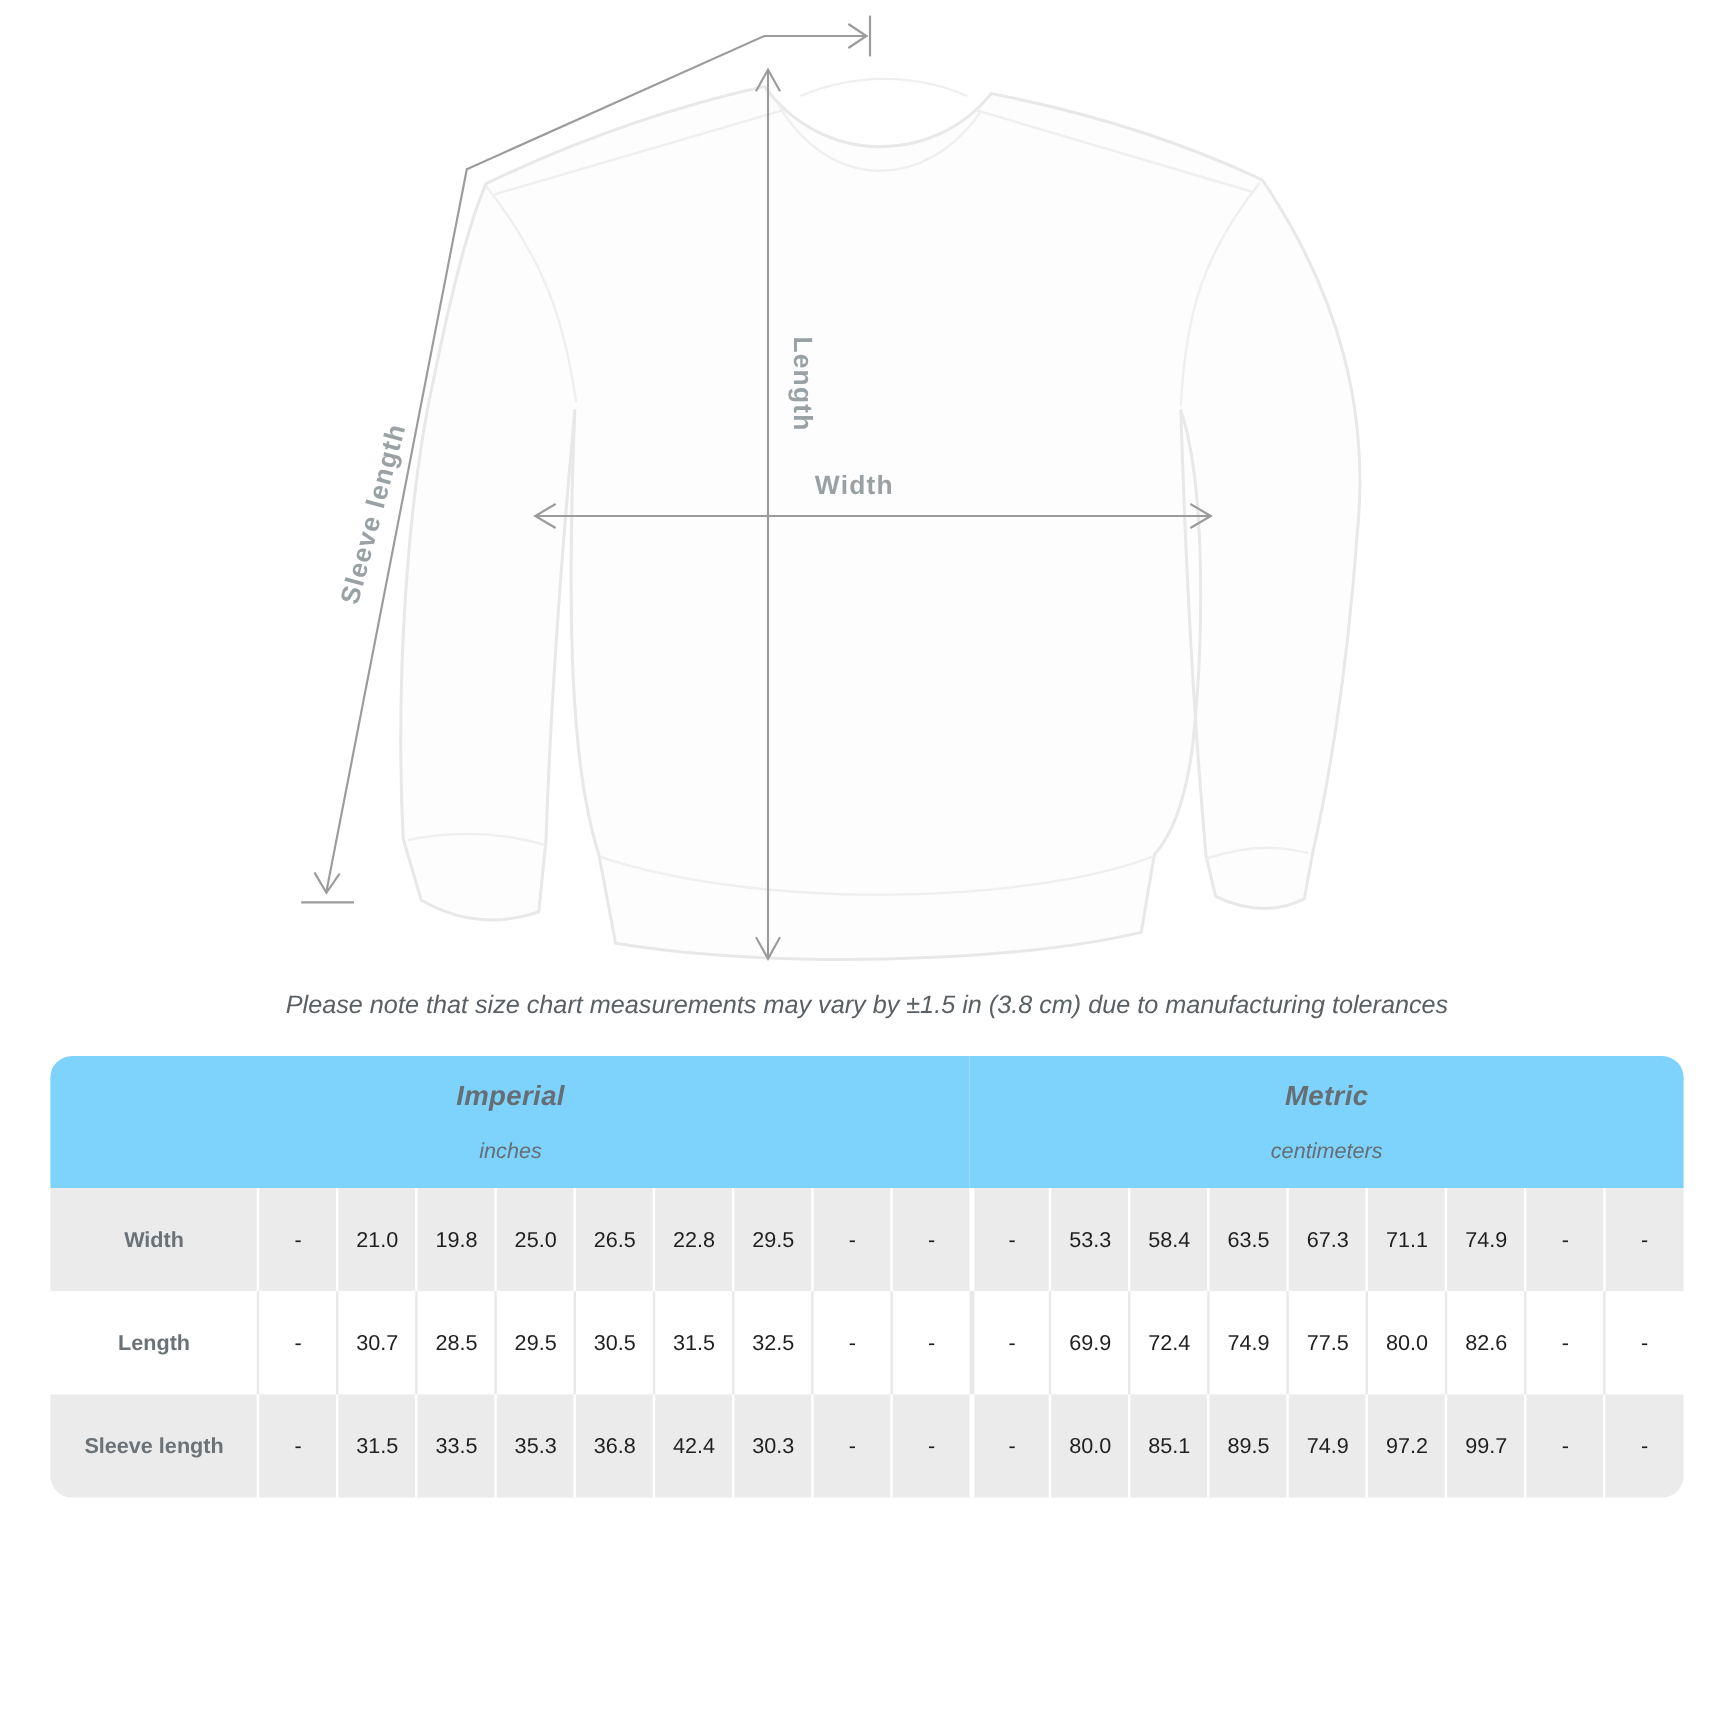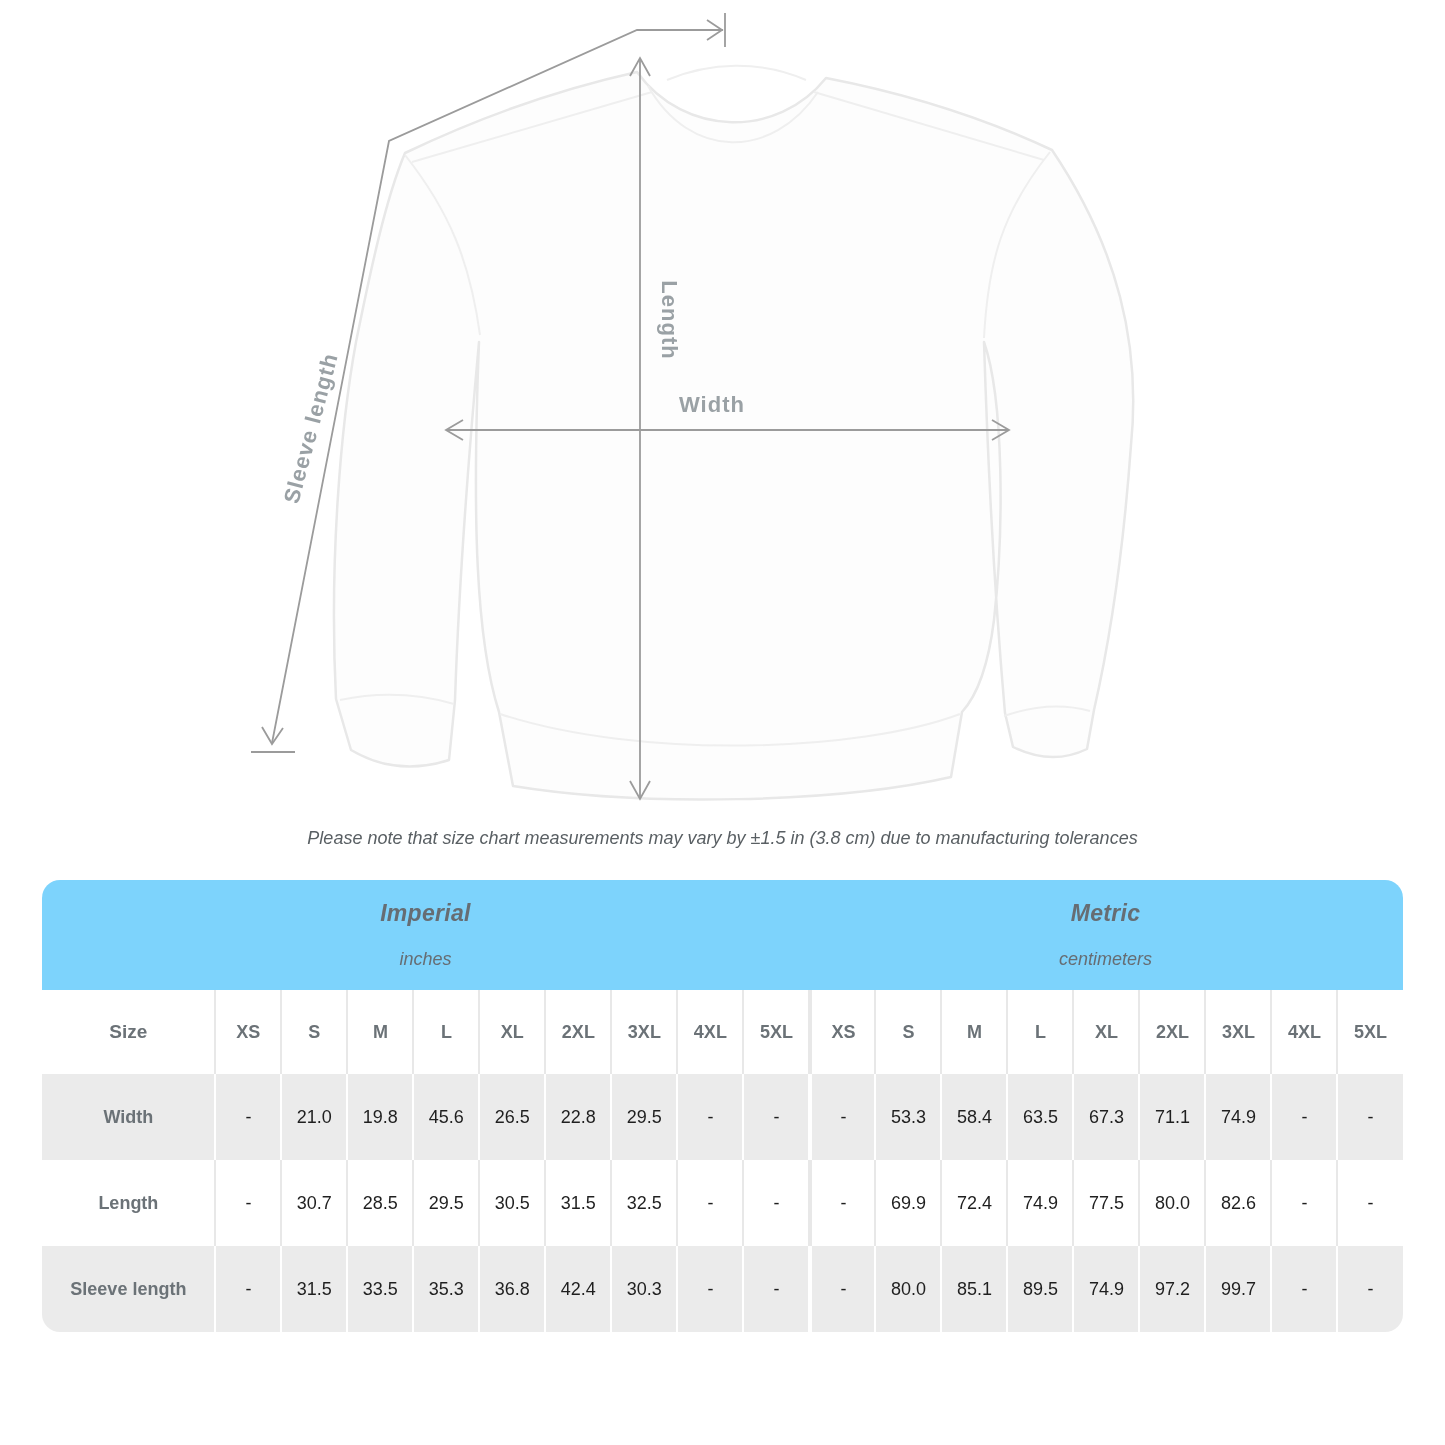--- a/index.html
+++ b/index.html
@@ -14,21 +14,21 @@
   .diagram svg { display:block; width:1445px; height:818px; }
 
   
   .title {
     margin:30px 0 0; text-align:center;
     font-size:31px; line-height:36px; font-weight:bold; color:#3b3b3b;
     letter-spacing:0.2px;
   }
   .subtitle {
     margin:8px 0 0; text-align:center;
-    font-size:18px; line-height:24px; font-style:italic; color:#595f63;
+    font-size:21px; line-height:24px; font-style:italic; color:#595f63;
   }
 
   
   .size-table {
     width:1360px; margin:30px auto 0;
     border-collapse:separate; border-spacing:0; table-layout:fixed;
   }
   .size-table col.c-label { width:172px; }
   .size-table col.c-size  { width:66px; }
 
@@ -159,48 +159,27 @@
         <td class="band band-left" colspan="10">
           <div class="band-name">Imperial</div>
           <div class="band-unit">inches</div>
         </td>
         <td class="band band-right" colspan="9">
           <div class="band-name">Metric</div>
           <div class="band-unit">centimeters</div>
         </td>
       </tr>
 
-      <tr class="header-row">
-        <th class="size-head">Size</th>
-        <th>XS</th>
-        <th>S</th>
-        <th>M</th>
-        <th>L</th>
-        <th>XL</th>
-        <th>2XL</th>
-        <th>3XL</th>
-        <th>4XL</th>
-        <th>5XL</th>
-        <th class="group-start">XS</th>
-        <th>S</th>
-        <th>M</th>
-        <th>L</th>
-        <th>XL</th>
-        <th>2XL</th>
-        <th>3XL</th>
-        <th>4XL</th>
-        <th>5XL</th>
-      </tr>
 
       <tr class="data-row row-gray">
         <th class="row-label">Width</th>
         <td class="val">-</td>
         <td class="val">21.0</td>
         <td class="val">19.8</td>
-        <td class="val">45.6</td>
+        <td class="val">25.0</td>
         <td class="val">26.5</td>
         <td class="val">22.8</td>
         <td class="val">29.5</td>
         <td class="val">-</td>
         <td class="val">-</td>
         <td class="val group-start">-</td>
         <td class="val">53.3</td>
         <td class="val">58.4</td>
         <td class="val">63.5</td>
         <td class="val">67.3</td>

